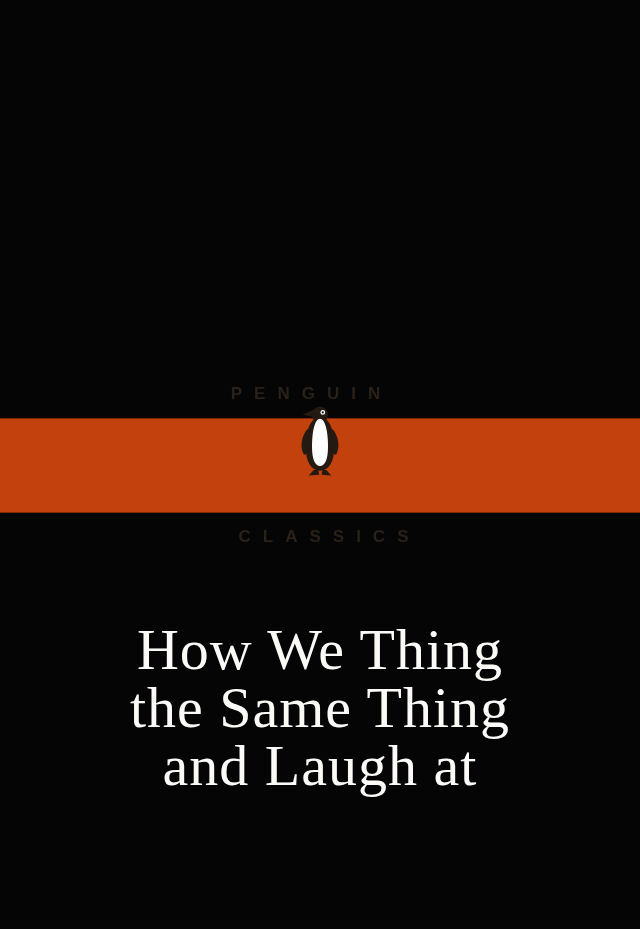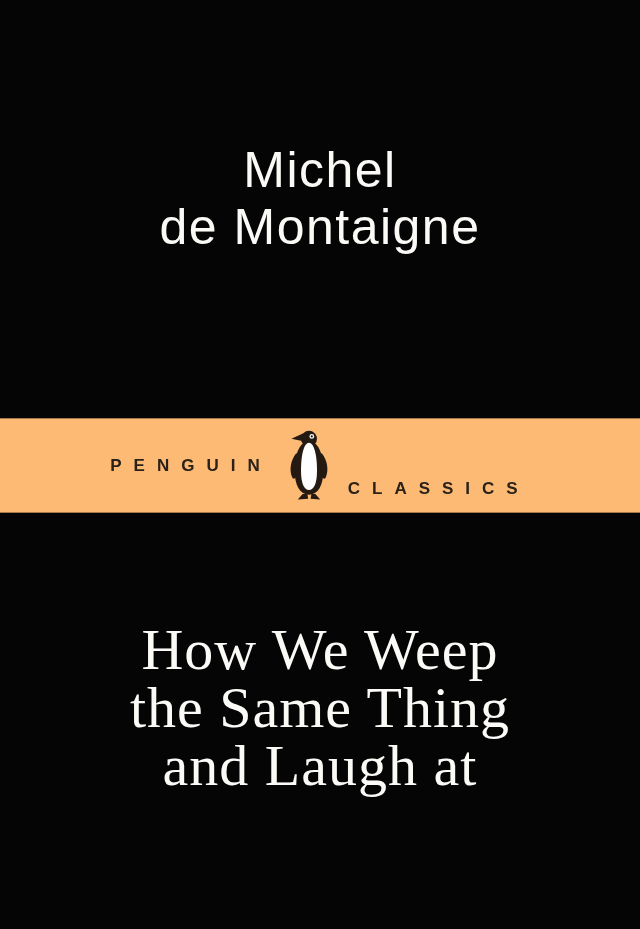--- a/index.html
+++ b/index.html
@@ -26,27 +26,28 @@
     font-weight: normal;
   }
 
   
   .band {
     position: absolute;
     top: 418px;
     left: 0;
     width: 100%;
     height: 95px;
-    background: #fdba74;
+    background: #c2410c;
     border-top: 1px solid rgba(0,0,0,0.35);
     border-bottom: 1px solid rgba(0,0,0,0.35);
     box-sizing: border-box;
     display: flex;
     align-items: center;
     justify-content: center;
+    flex-direction: column;
   }
   .brand {
     color: #2a2118;
     font-size: 17px;
     font-weight: bold;
     letter-spacing: 12px;
   }
   .brand-left { margin-right: 17px; }   
   .brand-right { margin-left: 19px; margin-top: 47px; }
   .logo { display: inline-flex; align-items: center; }
@@ -89,24 +90,20 @@
     margin: 0 10px 0 2px;
     letter-spacing: 0;
   }
   .num { letter-spacing: 5px; }
 </style>
 </head>
 <body>
 
 <div class="cover">
 
-  <div class="author">
-    <div>Michel</div>
-    <div>de Montaigne</div>
-  </div>
 
   <div class="band">
     <span class="brand brand-left">PENGUIN</span>
 
     <span class="logo">
       <svg viewBox="0 0 50 92" width="40" height="76" aria-hidden="true">
         <g fill="#241a12">
 
           <circle cx="25" cy="12" r="10"></circle>
 
@@ -126,19 +123,19 @@
 
         <circle cx="28.5" cy="9" r="3" fill="#fefefe"></circle>
         <circle cx="28.5" cy="9" r="1.4" fill="#241a12"></circle>
       </svg>
     </span>
 
     <span class="brand brand-right">CLASSICS</span>
   </div>
 
   <div class="title">
-    <div>How We Weep</div>
+    <div>How We Thing</div>
     <div>the Same Thing</div>
     <div>and Laugh at</div>
   </div>
 
 
 </div>
 
 </body></html>

